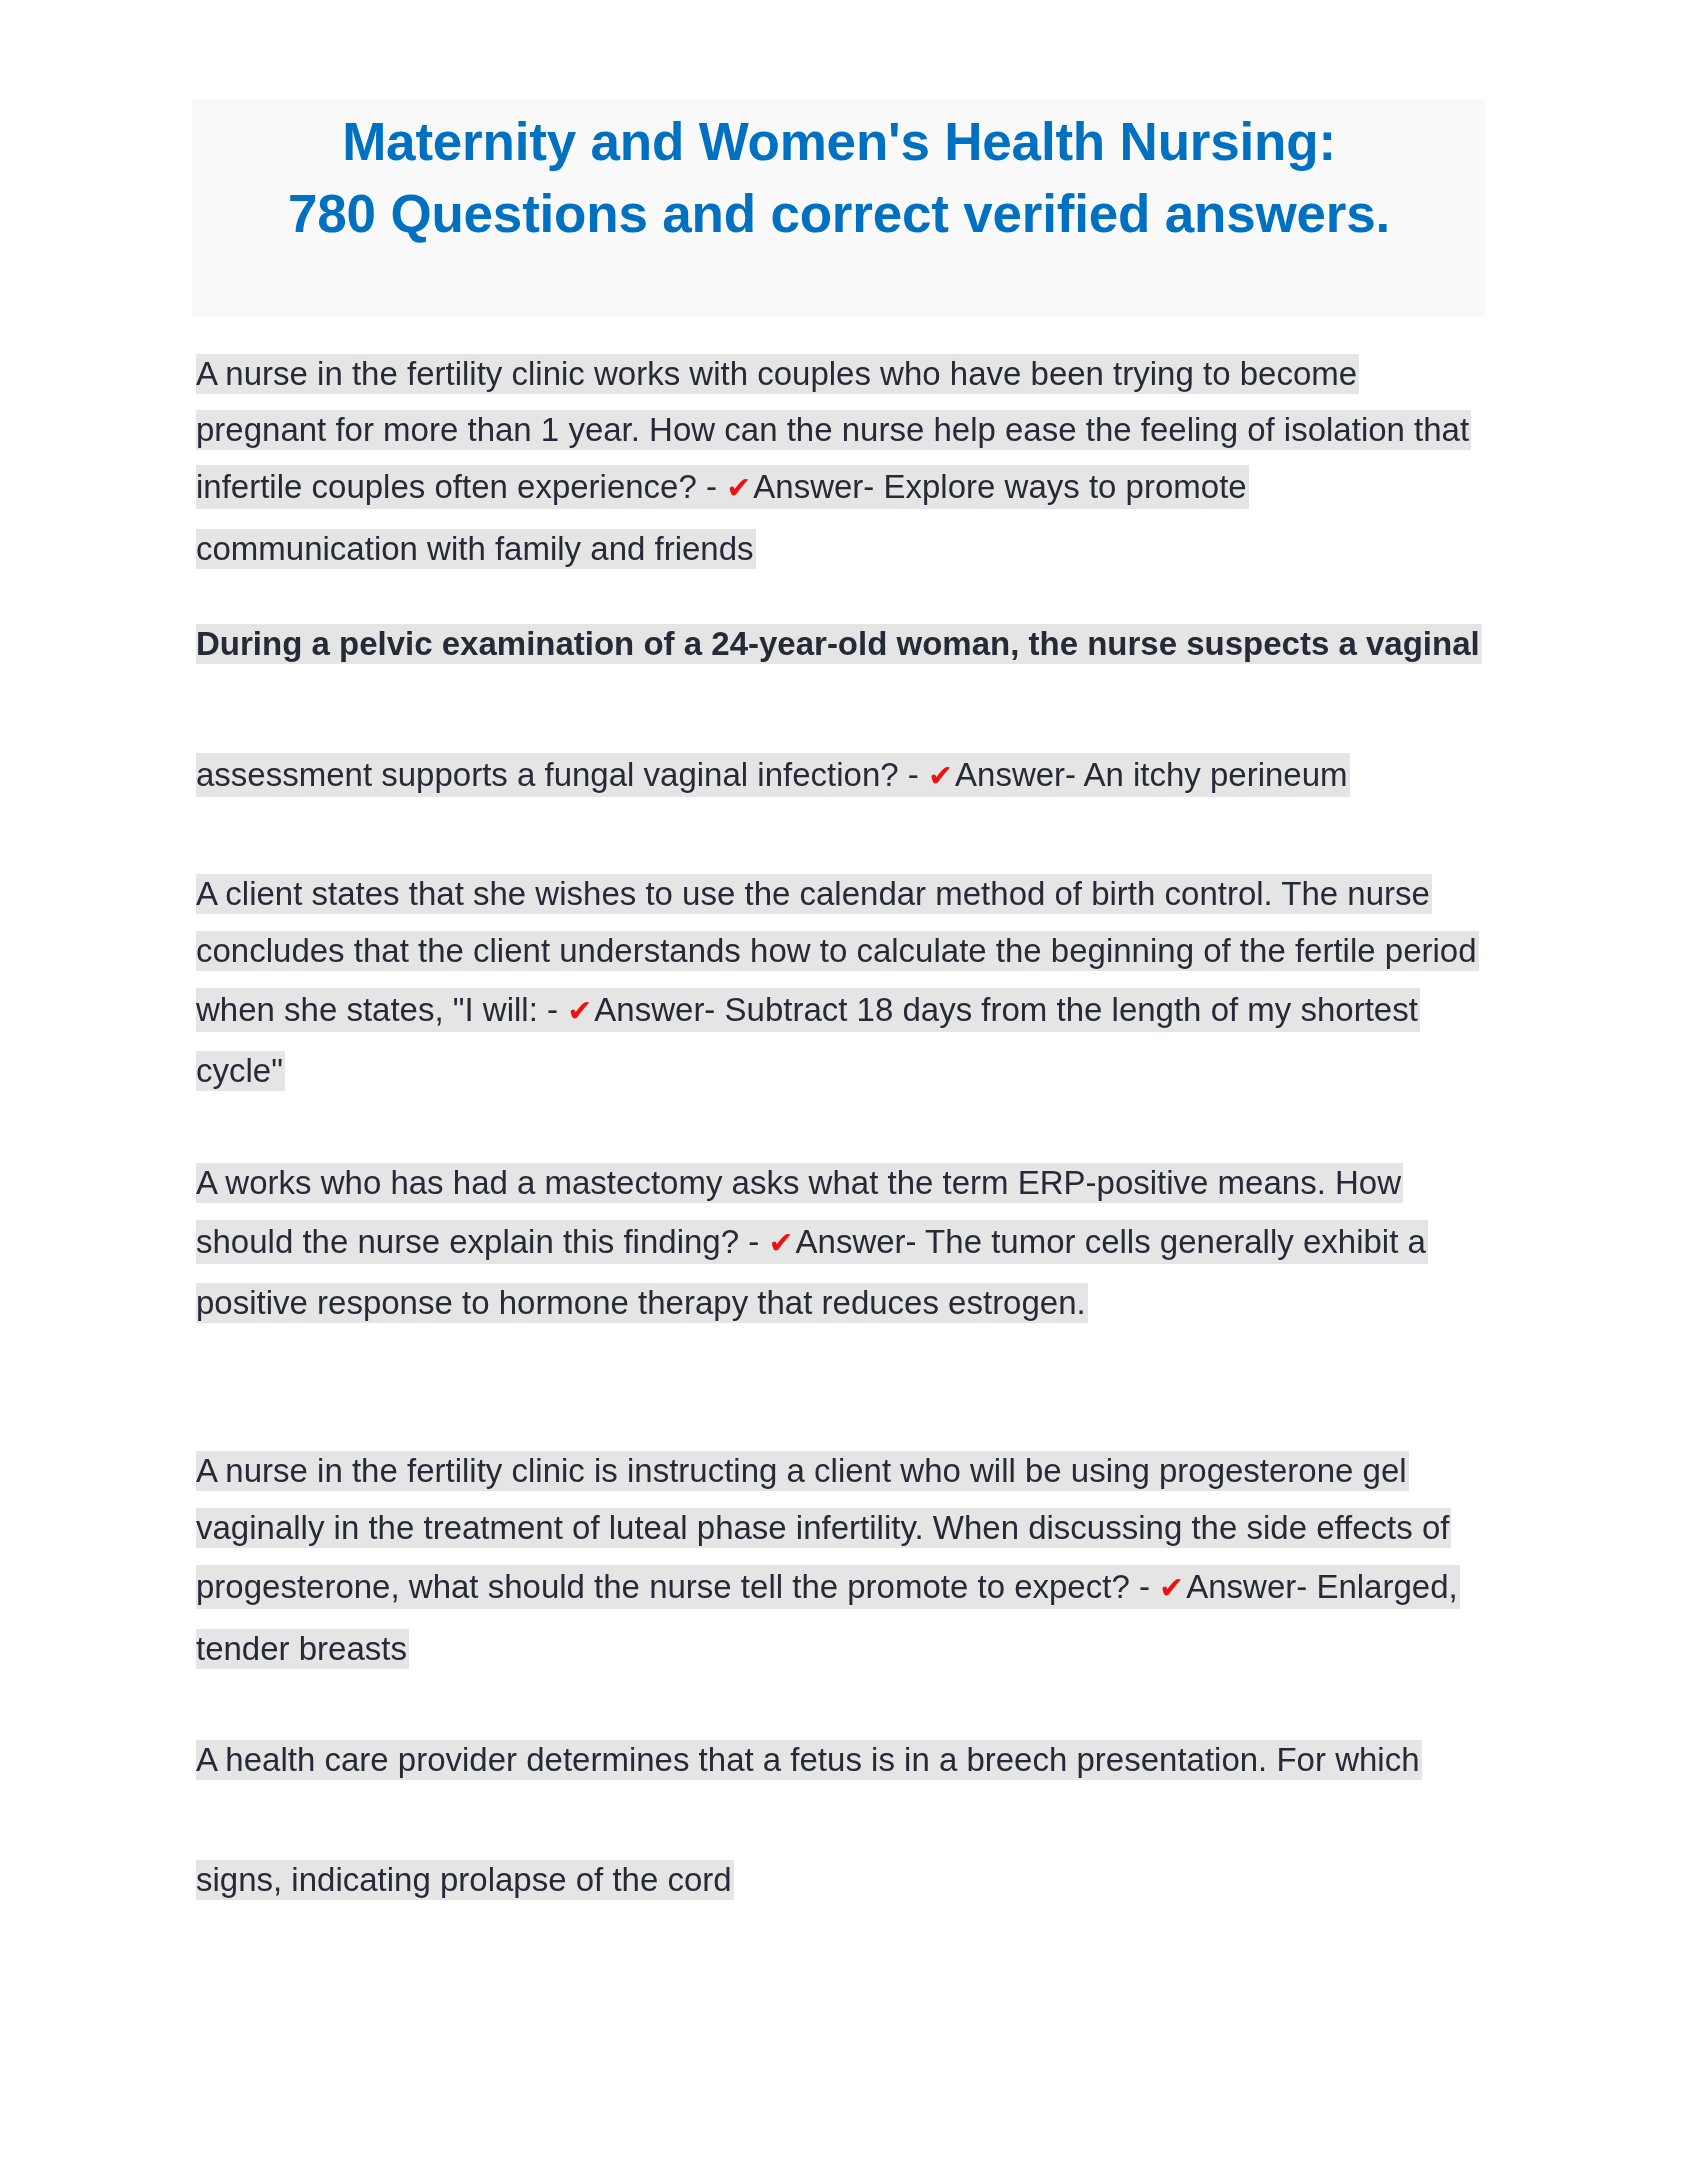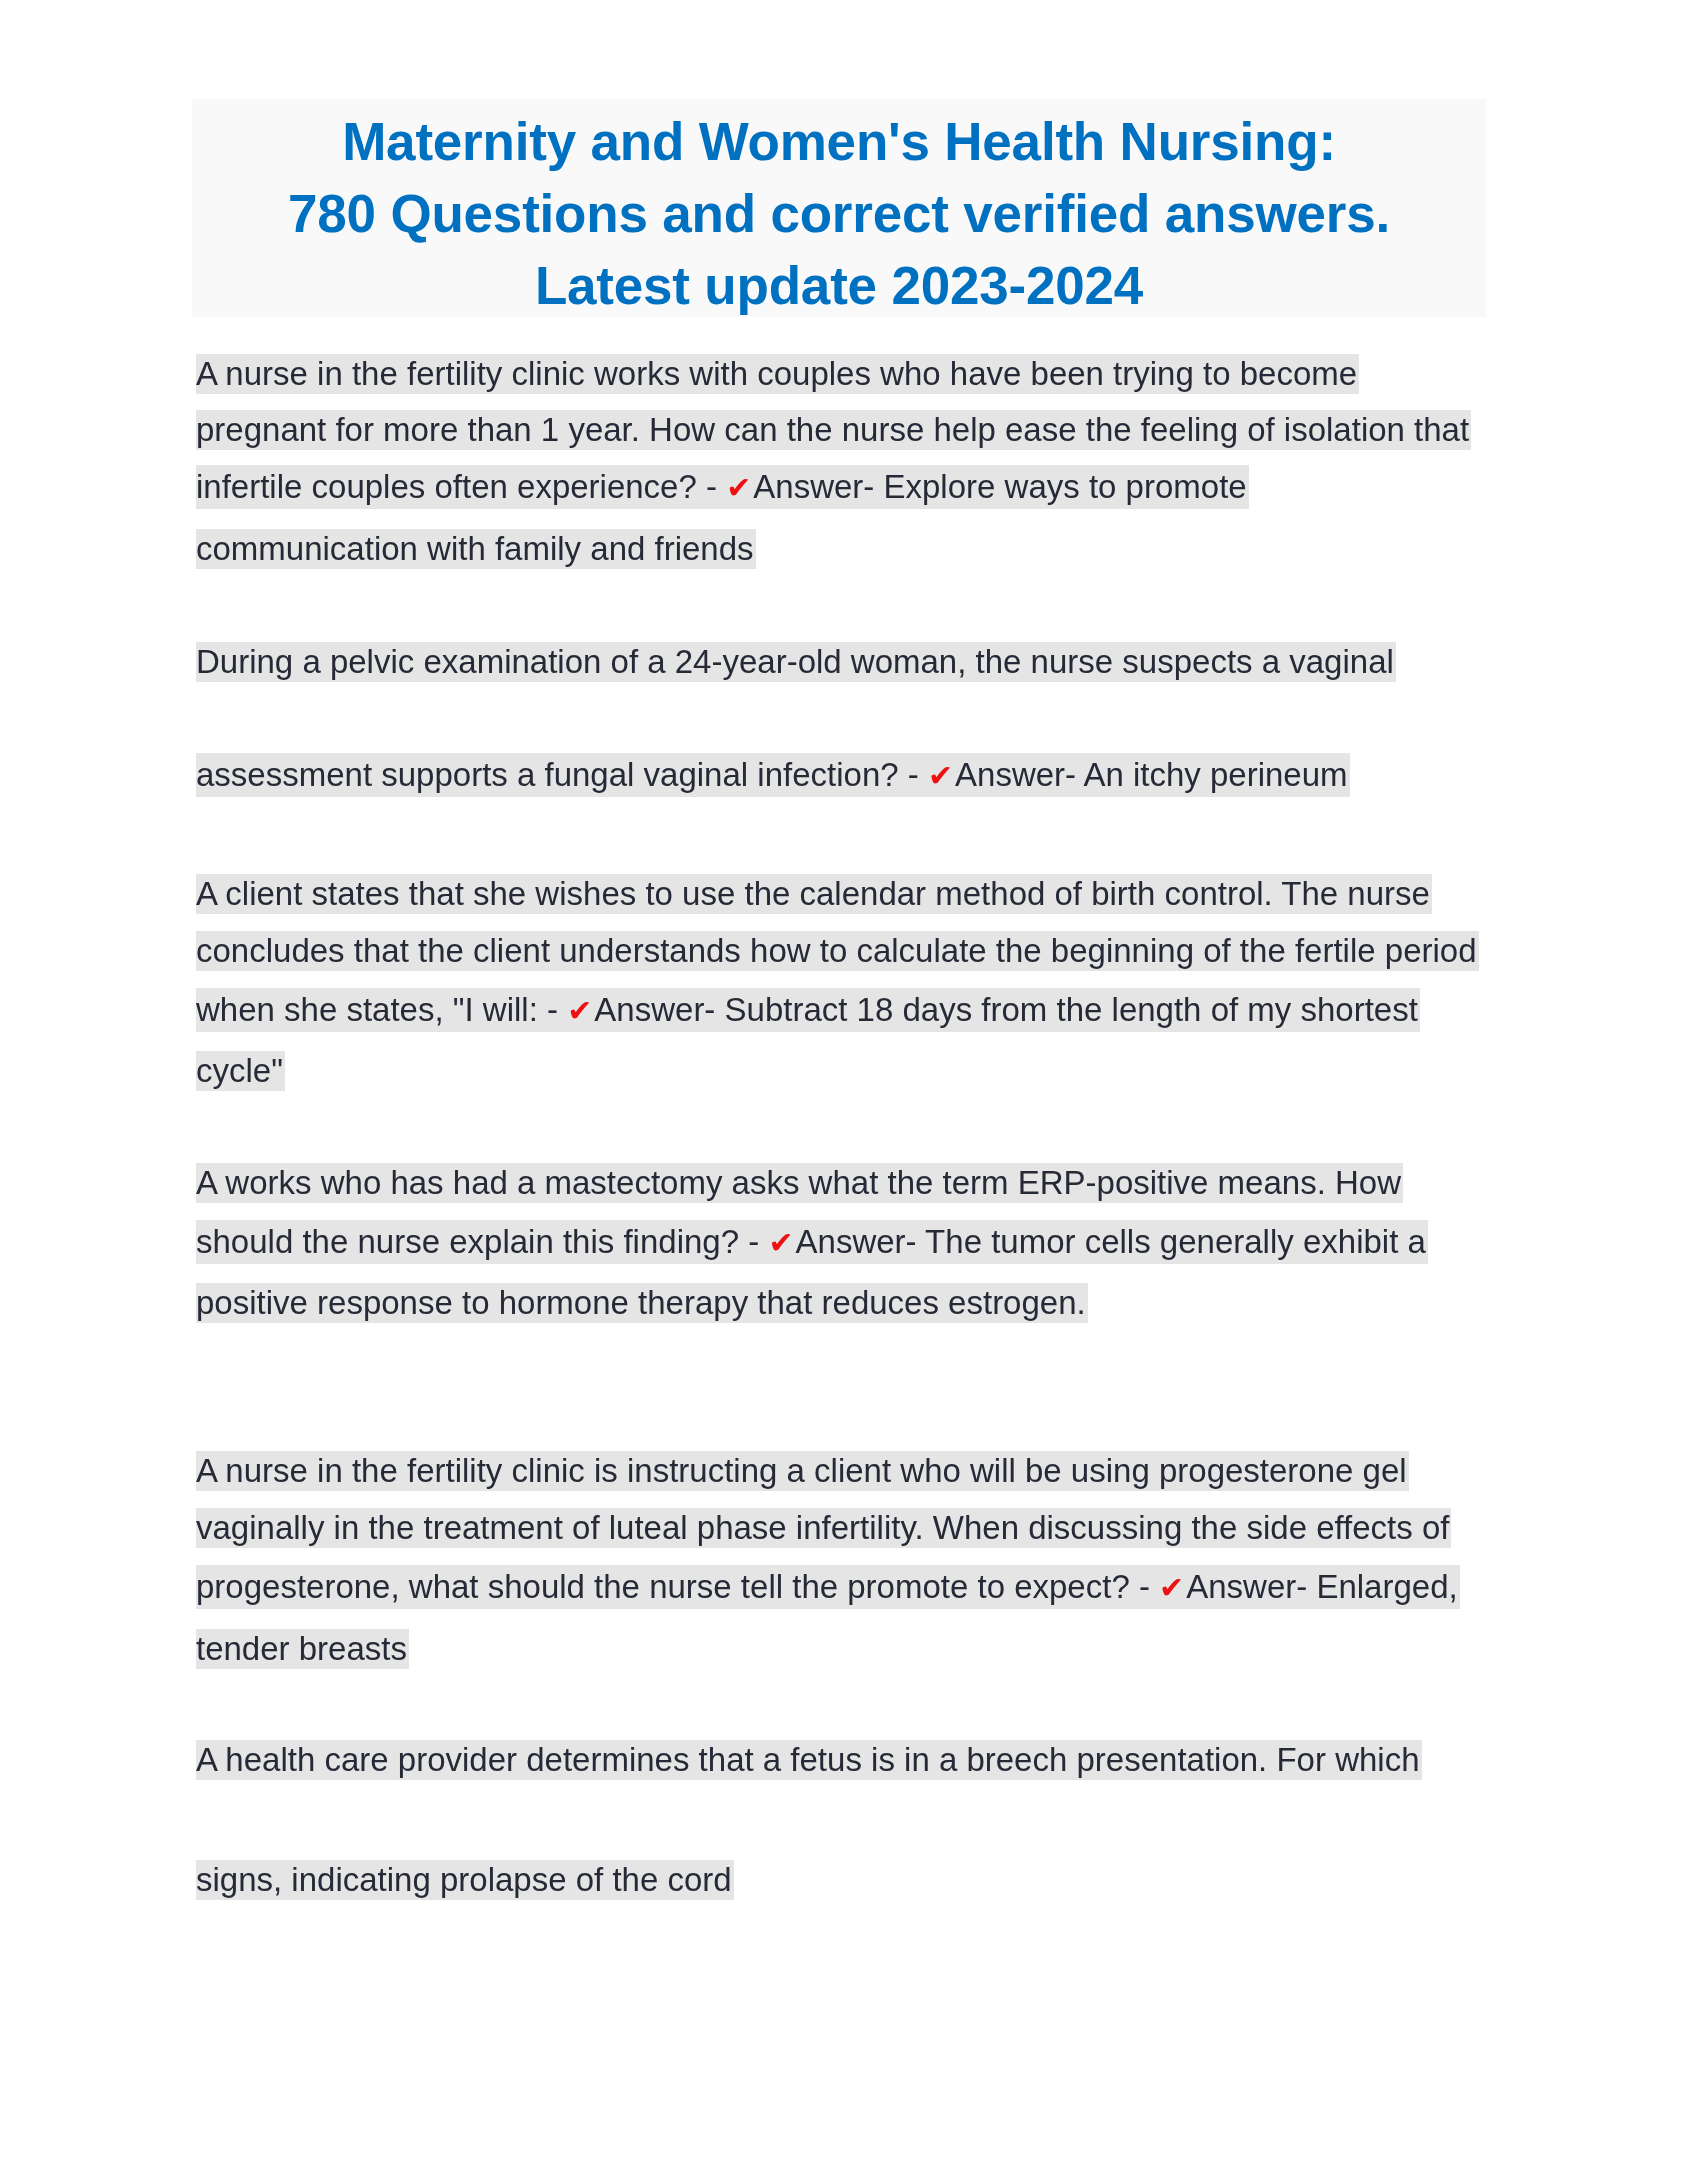--- a/index.html
+++ b/index.html
@@ -25,29 +25,28 @@
   .check { color: #ee1111; font-family: "DejaVu Sans", sans-serif; font-size: 30px; margin: 0 2px 0 0; }
 </style>
 </head>
 <body>
 
 <div class="page">
 
   <div class="title-box">
     <div class="title-line" style="top:13px;">Maternity and Women's Health Nursing:</div>
     <div class="title-line" style="top:85px;">780 Questions and correct verified answers.</div>
-    <div class="title-line" style="top:157px;">Latest update 2023-2024</div>
   </div>
 
   <div class="qline" style="top:354px;"><span>A nurse in the fertility clinic works with couples who have been trying to become</span></div>
   <div class="qline" style="top:410px;"><span>pregnant for more than 1 year. How can the nurse help ease the feeling of isolation that</span></div>
   <div class="qline tall" style="top:465px;"><span>infertile couples often experience? - </span><span class="check">✔</span><span>Answer- Explore ways to promote</span></div>
   <div class="qline" style="top:529px;"><span>communication with family and friends</span></div>
 
-  <div class="qline" style="top:642px;"><span>During a pelvic examination of a 24-year-old woman, the nurse suspects a vaginal</span></div>
+  <div class="qline" style="top:624px;font-weight:bold;"><span>During a pelvic examination of a 24-year-old woman, the nurse suspects a vaginal</span></div>
   <div class="qline tall" style="top:753px;"><span>assessment supports a fungal vaginal infection? - </span><span class="check">✔</span><span>Answer- An itchy perineum</span></div>
 
   <div class="qline" style="top:874px;"><span>A client states that she wishes to use the calendar method of birth control. The nurse</span></div>
   <div class="qline" style="top:931px;"><span>concludes that the client understands how to calculate the beginning of the fertile period</span></div>
   <div class="qline tall" style="top:988px;"><span>when she states, "I will: - </span><span class="check">✔</span><span>Answer- Subtract 18 days from the length of my shortest</span></div>
   <div class="qline" style="top:1051px;"><span>cycle"</span></div>
 
   <div class="qline" style="top:1163px;"><span>A works who has had a mastectomy asks what the term ERP-positive means. How</span></div>
   <div class="qline tall" style="top:1220px;"><span>should the nurse explain this finding? - </span><span class="check">✔</span><span>Answer- The tumor cells generally exhibit a</span></div>
   <div class="qline" style="top:1283px;"><span>positive response to hormone therapy that reduces estrogen.</span></div>

